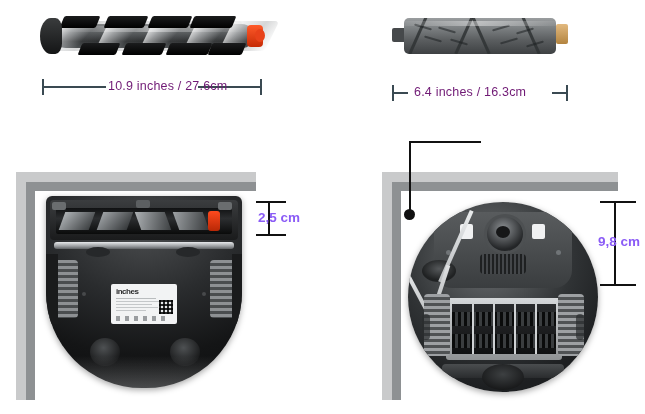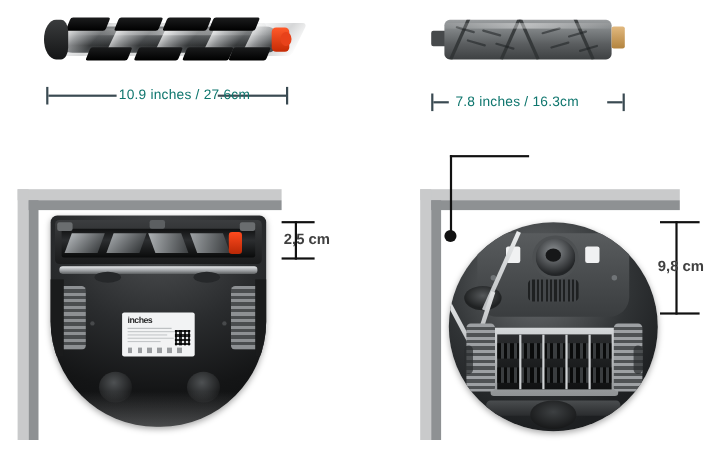--- a/index.html
+++ b/index.html
@@ -3,21 +3,21 @@
 <meta charset="utf-8">
 <style>
   html,body{margin:0;padding:0;background:#ffffff;}
   body{width:645px;height:414px;position:relative;overflow:hidden;
        font-family:"Liberation Sans","DejaVu Sans",sans-serif;}
   .stage{position:absolute;inset:0;background:#fff;}
 
   
   .abs{position:absolute;}
   .dimline{position:absolute;background:#3a4a52;}
-  .dimtext{position:absolute;color:#0f766e;font-size:12.5px;letter-spacing:.2px;white-space:nowrap;}
+  .dimtext{position:absolute;color:#701a75;font-size:12.5px;letter-spacing:.2px;white-space:nowrap;}
 
   
   .brushA{position:absolute;left:40px;top:8px;width:225px;height:58px;}
   .brushA .core{position:absolute;left:14px;top:16px;width:200px;height:24px;border-radius:12px;
      background:linear-gradient(180deg,#8d8f90 0%,#55585a 40%,#2b2d2e 72%,#4a4d4f 100%);}
   .brushA .capL{position:absolute;left:0px;top:10px;width:22px;height:36px;border-radius:50% 30% 30% 50%;
      background:linear-gradient(180deg,#3a3c3d,#141516);}
   .brushA .capR{position:absolute;right:2px;top:17px;width:16px;height:22px;border-radius:4px;
      background:linear-gradient(180deg,#ff5a2a,#c62b05);}
   .brushA .capR2{position:absolute;right:0px;top:21px;width:10px;height:13px;border-radius:50%;
@@ -55,21 +55,21 @@
      border-radius:6px 6px 96px 96px;
      background:radial-gradient(120% 90% at 50% 18%,#4a4c4e 0%,#2a2c2e 38%,#141516 72%,#0c0d0e 100%);
      box-shadow:0 2px 6px rgba(0,0,0,.35);overflow:hidden;}
   .roomba{position:absolute;left:408px;top:202px;width:190px;height:190px;border-radius:50%;
      background:radial-gradient(70% 70% at 42% 28%,#6e7174 0%,#4d5052 34%,#303335 64%,#1d1f21 100%);
      box-shadow:0 2px 6px rgba(0,0,0,.35);overflow:hidden;}
 
   .leader{position:absolute;background:#111;}
   .dot{position:absolute;width:11px;height:11px;border-radius:50%;background:#111;}
   .redtext{position:absolute;color:#ff1418;font-size:15.5px;white-space:nowrap;}
-  .redlabel{position:absolute;color:#404040;font-size:13.5px;font-weight:600;white-space:nowrap;}
+  .redlabel{position:absolute;color:#8b5cf6;font-size:13.5px;font-weight:600;white-space:nowrap;}
   .blackline{position:absolute;background:#111;}
 </style>
 </head>
 <body>
 
 <div class="stage">
 
   <div class="brushA">
     <div class="core"></div>
     <div class="shine"></div>
@@ -119,21 +119,21 @@
       <div class="tread" style="left:122px;top:25px;width:18px;transform:rotate(-16deg);"></div>
     </div>
     <div class="hl"></div>
     <div class="capR"></div>
   </div>
 
   <div class="dimline" style="left:392px;top:85px;width:2px;height:16px;"></div>
   <div class="dimline" style="left:566px;top:85px;width:2px;height:16px;"></div>
   <div class="dimline" style="left:394px;top:92px;width:14px;height:2px;"></div>
   <div class="dimline" style="left:552px;top:92px;width:14px;height:2px;"></div>
-  <div class="dimtext" style="left:414px;top:85px;">7.8 inches / 16.3cm</div>
+  <div class="dimtext" style="left:414px;top:85px;">6.4 inches / 16.3cm</div>
 
   <div class="corner">
     <div class="wall-outer" style="left:16px;top:172px;width:240px;height:10px;"></div>
     <div class="wall-outer" style="left:16px;top:172px;width:10px;height:228px;"></div>
     <div class="wall-inner" style="left:26px;top:182px;width:230px;height:9px;"></div>
     <div class="wall-inner" style="left:26px;top:182px;width:9px;height:218px;"></div>
   </div>
 
   <div class="neato">
 

